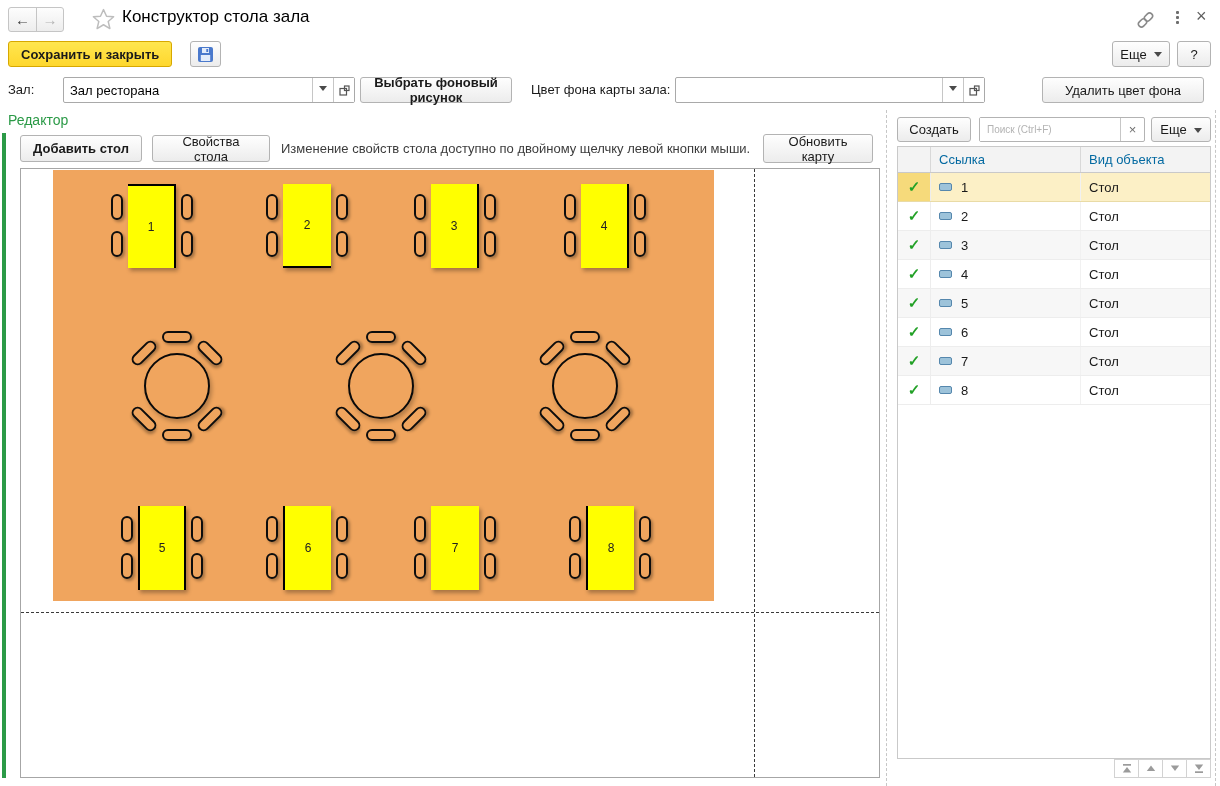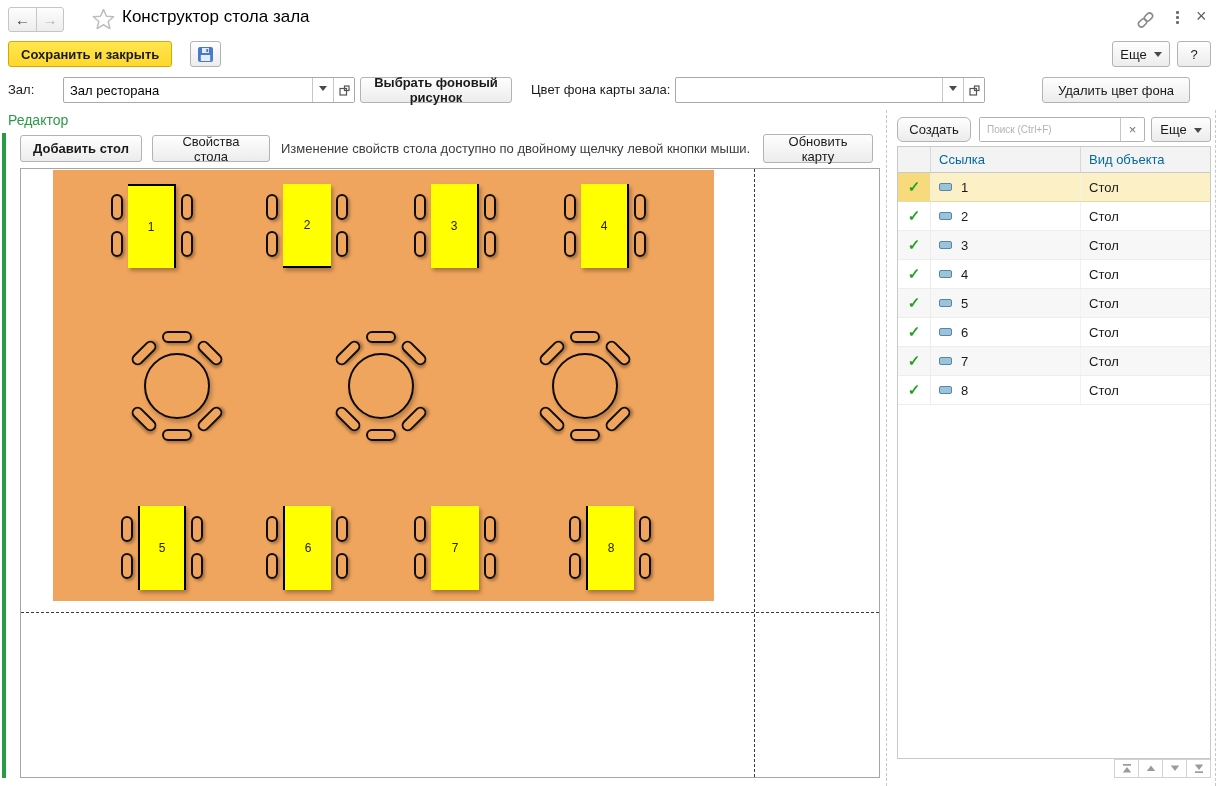--- a/index.html
+++ b/index.html
@@ -163,21 +163,21 @@
     <div class="seg">
         <span class="arr"></span>
       </div>
     <div class="seg">
       <svg width="11" height="11" viewBox="0 0 11 11" fill="none" stroke="#555" stroke-width="1.2">
         <rect x="1" y="3.5" width="6.5" height="6.5"></rect>
           <rect x="5.5" y="1" width="4.5" height="4.5"></rect>
       </svg>
     </div>
   </div>
-  <button class="btn" style="left:1042px; top:77px; width:148px;">
+  <button class="btn" style="left:1042px; top:77px; width:162px;">
     <span>Удалить цвет фона</span>
   </button>
 
   <div class="section-title">Редактор</div>
   <div class="green-bar"></div>
 
   <button class="btn bold" style="left:20px; top:135px; width:122px; height:27px;text-align:right;">
     <span>Добавить стол</span>
   </button>
   <button class="btn" style="left:152px; top:135px; width:118px; height:27px;">
@@ -267,21 +267,21 @@
       <div class="chair chair-h" style="left: 549px; top: 260px;"></div>
       <div class="chair chair-h" style="left: 516px; top: 178px; transform: rotate(-45deg);"></div>
       <div class="chair chair-h" style="left: 582px; top: 178px; transform: rotate(45deg);"></div>
       <div class="chair chair-h" style="left: 516px; top: 244px; transform: rotate(45deg);"></div>
       <div class="chair chair-h" style="left: 582px; top: 244px; transform: rotate(-45deg);"></div>
     </div>
 
   <div class="split" style="left:886px;"></div>
   <div class="split" style="left:1215px;"></div>
 
-  <button class="btn" style="left:897px; top:117px; width:74px; height:25px;border-radius:6px;">
+  <button class="btn" style="left:897px; top:117px; width:74px; height:25px;">
     <span>Создать</span>
   </button>
   <div class="search">
     <input placeholder="Поиск (Ctrl+F)" style="">
     <div class="clear-seg">×</div>
   </div>
   <button class="btn" style="left:1151px; top:117px; width:60px; height:25px;">
     <span>Еще</span>
     <span class="arr"></span>
   </button>

